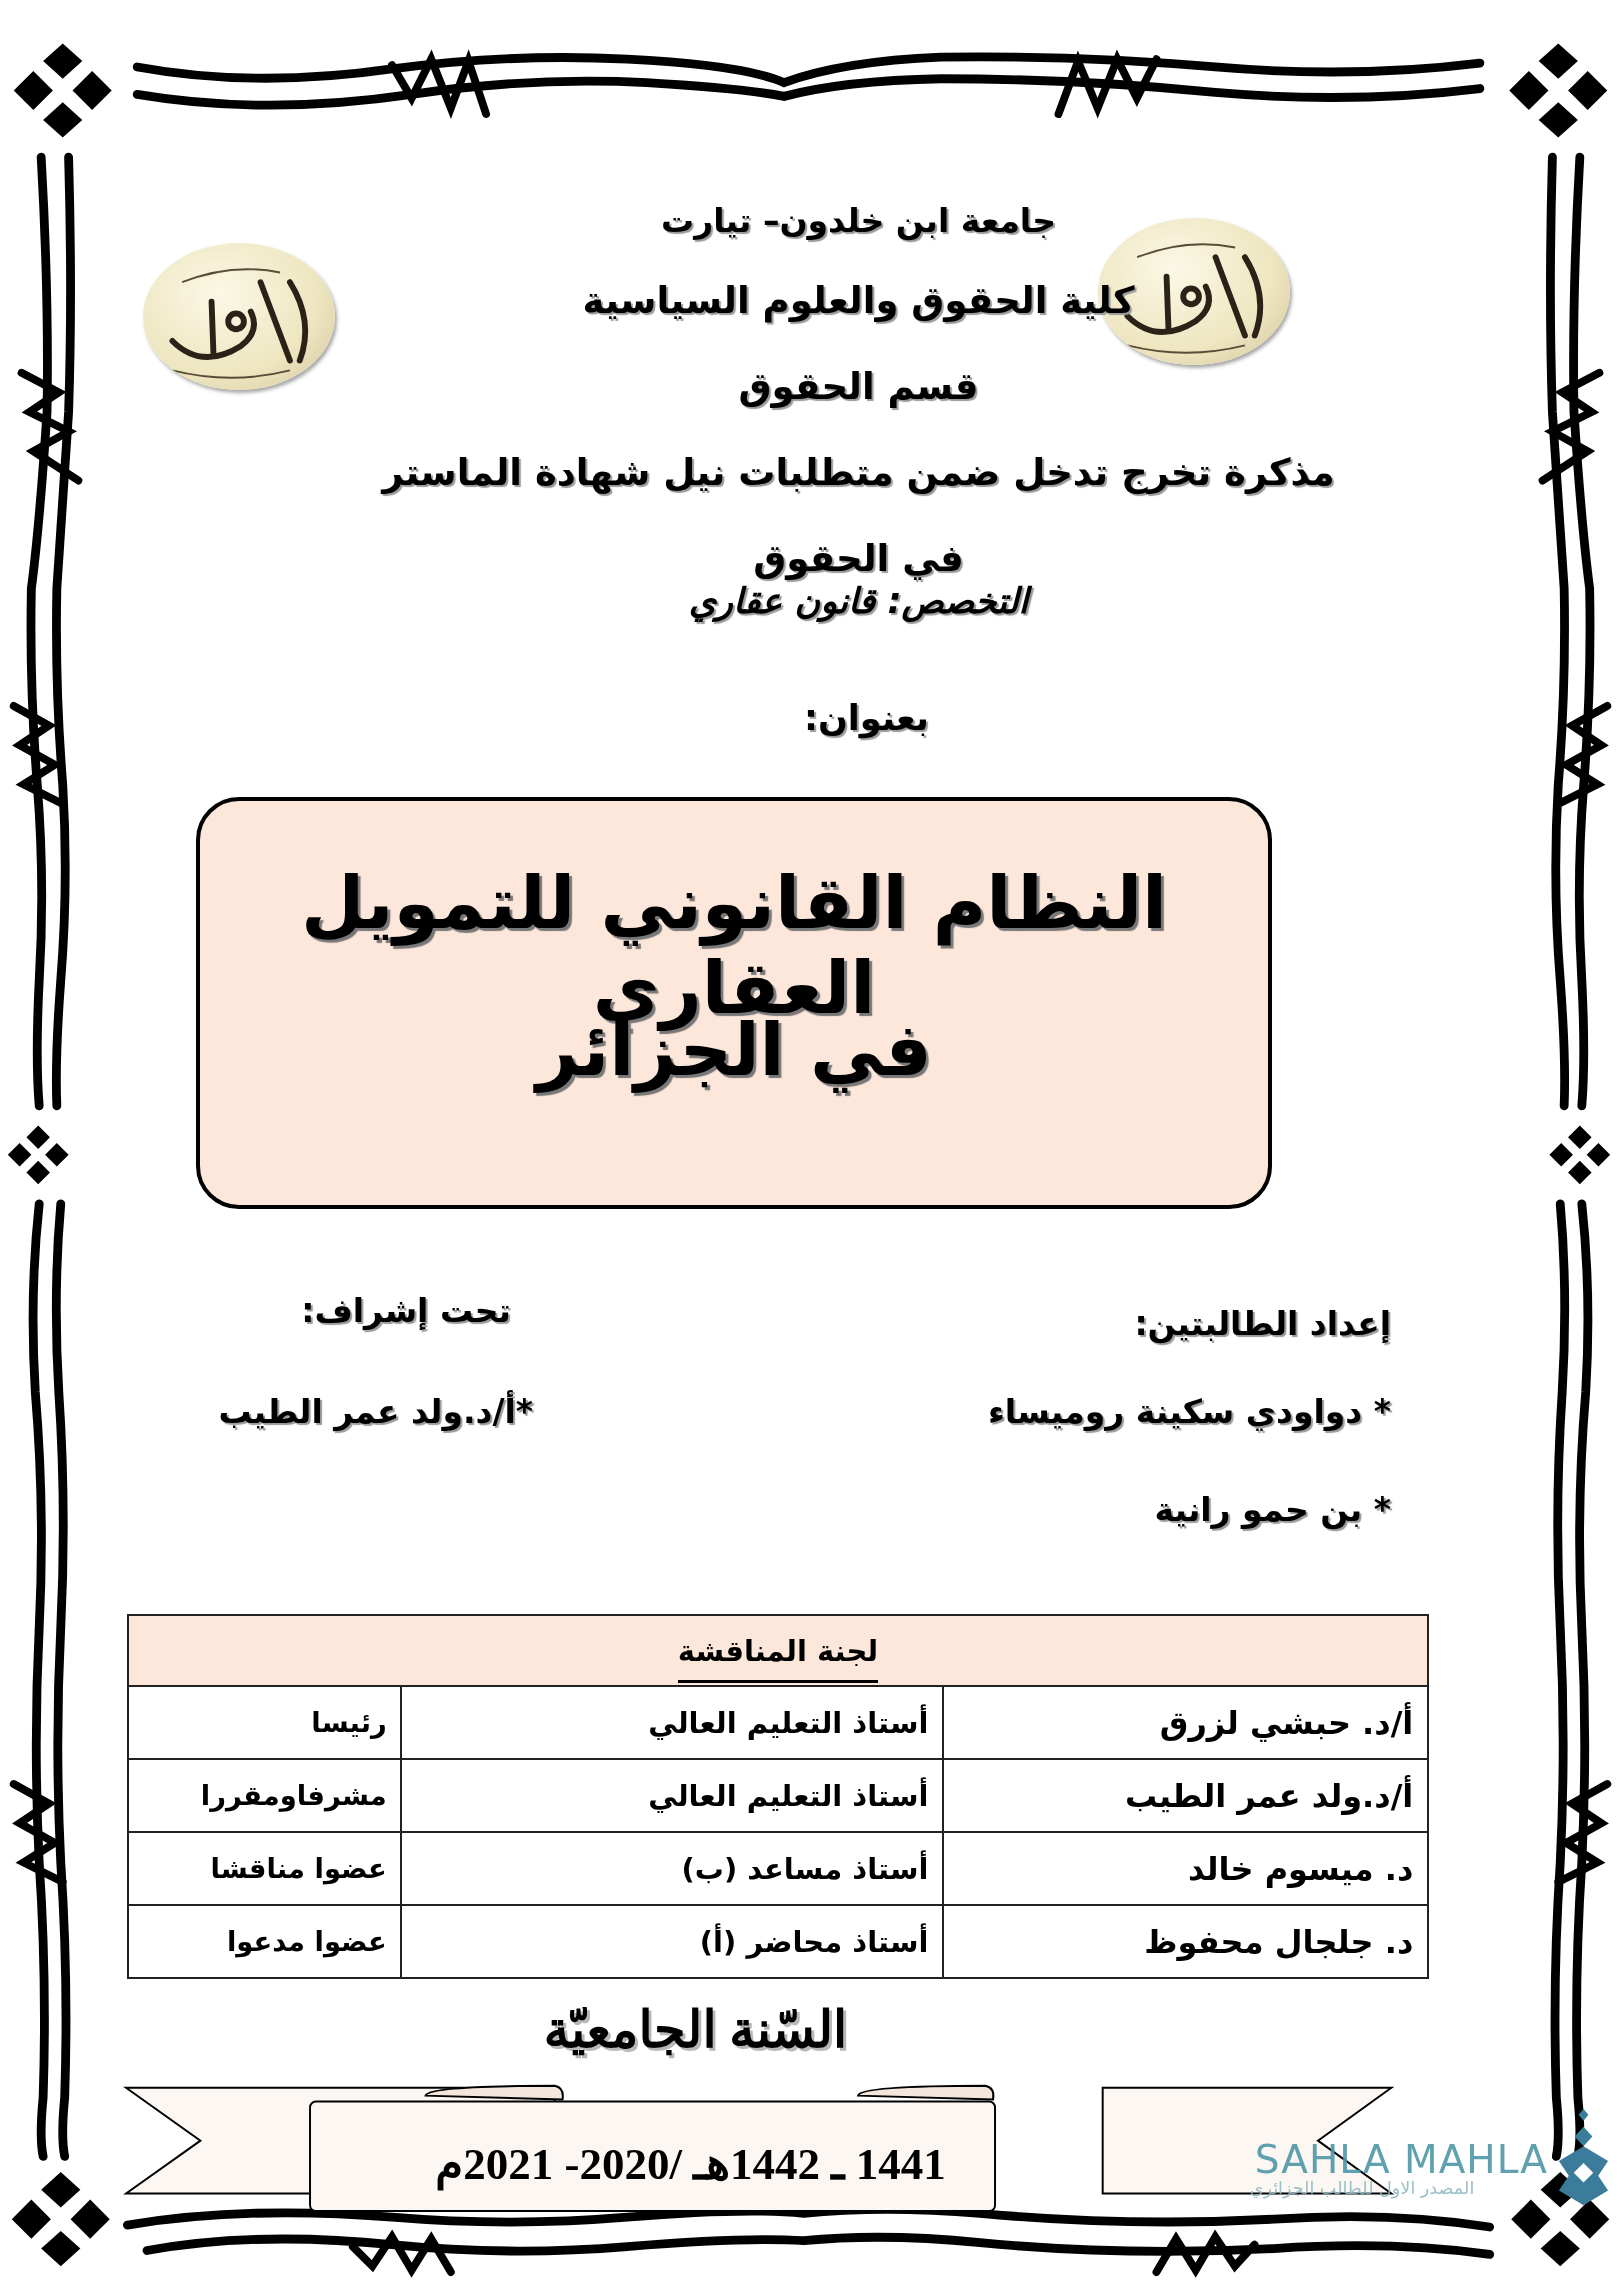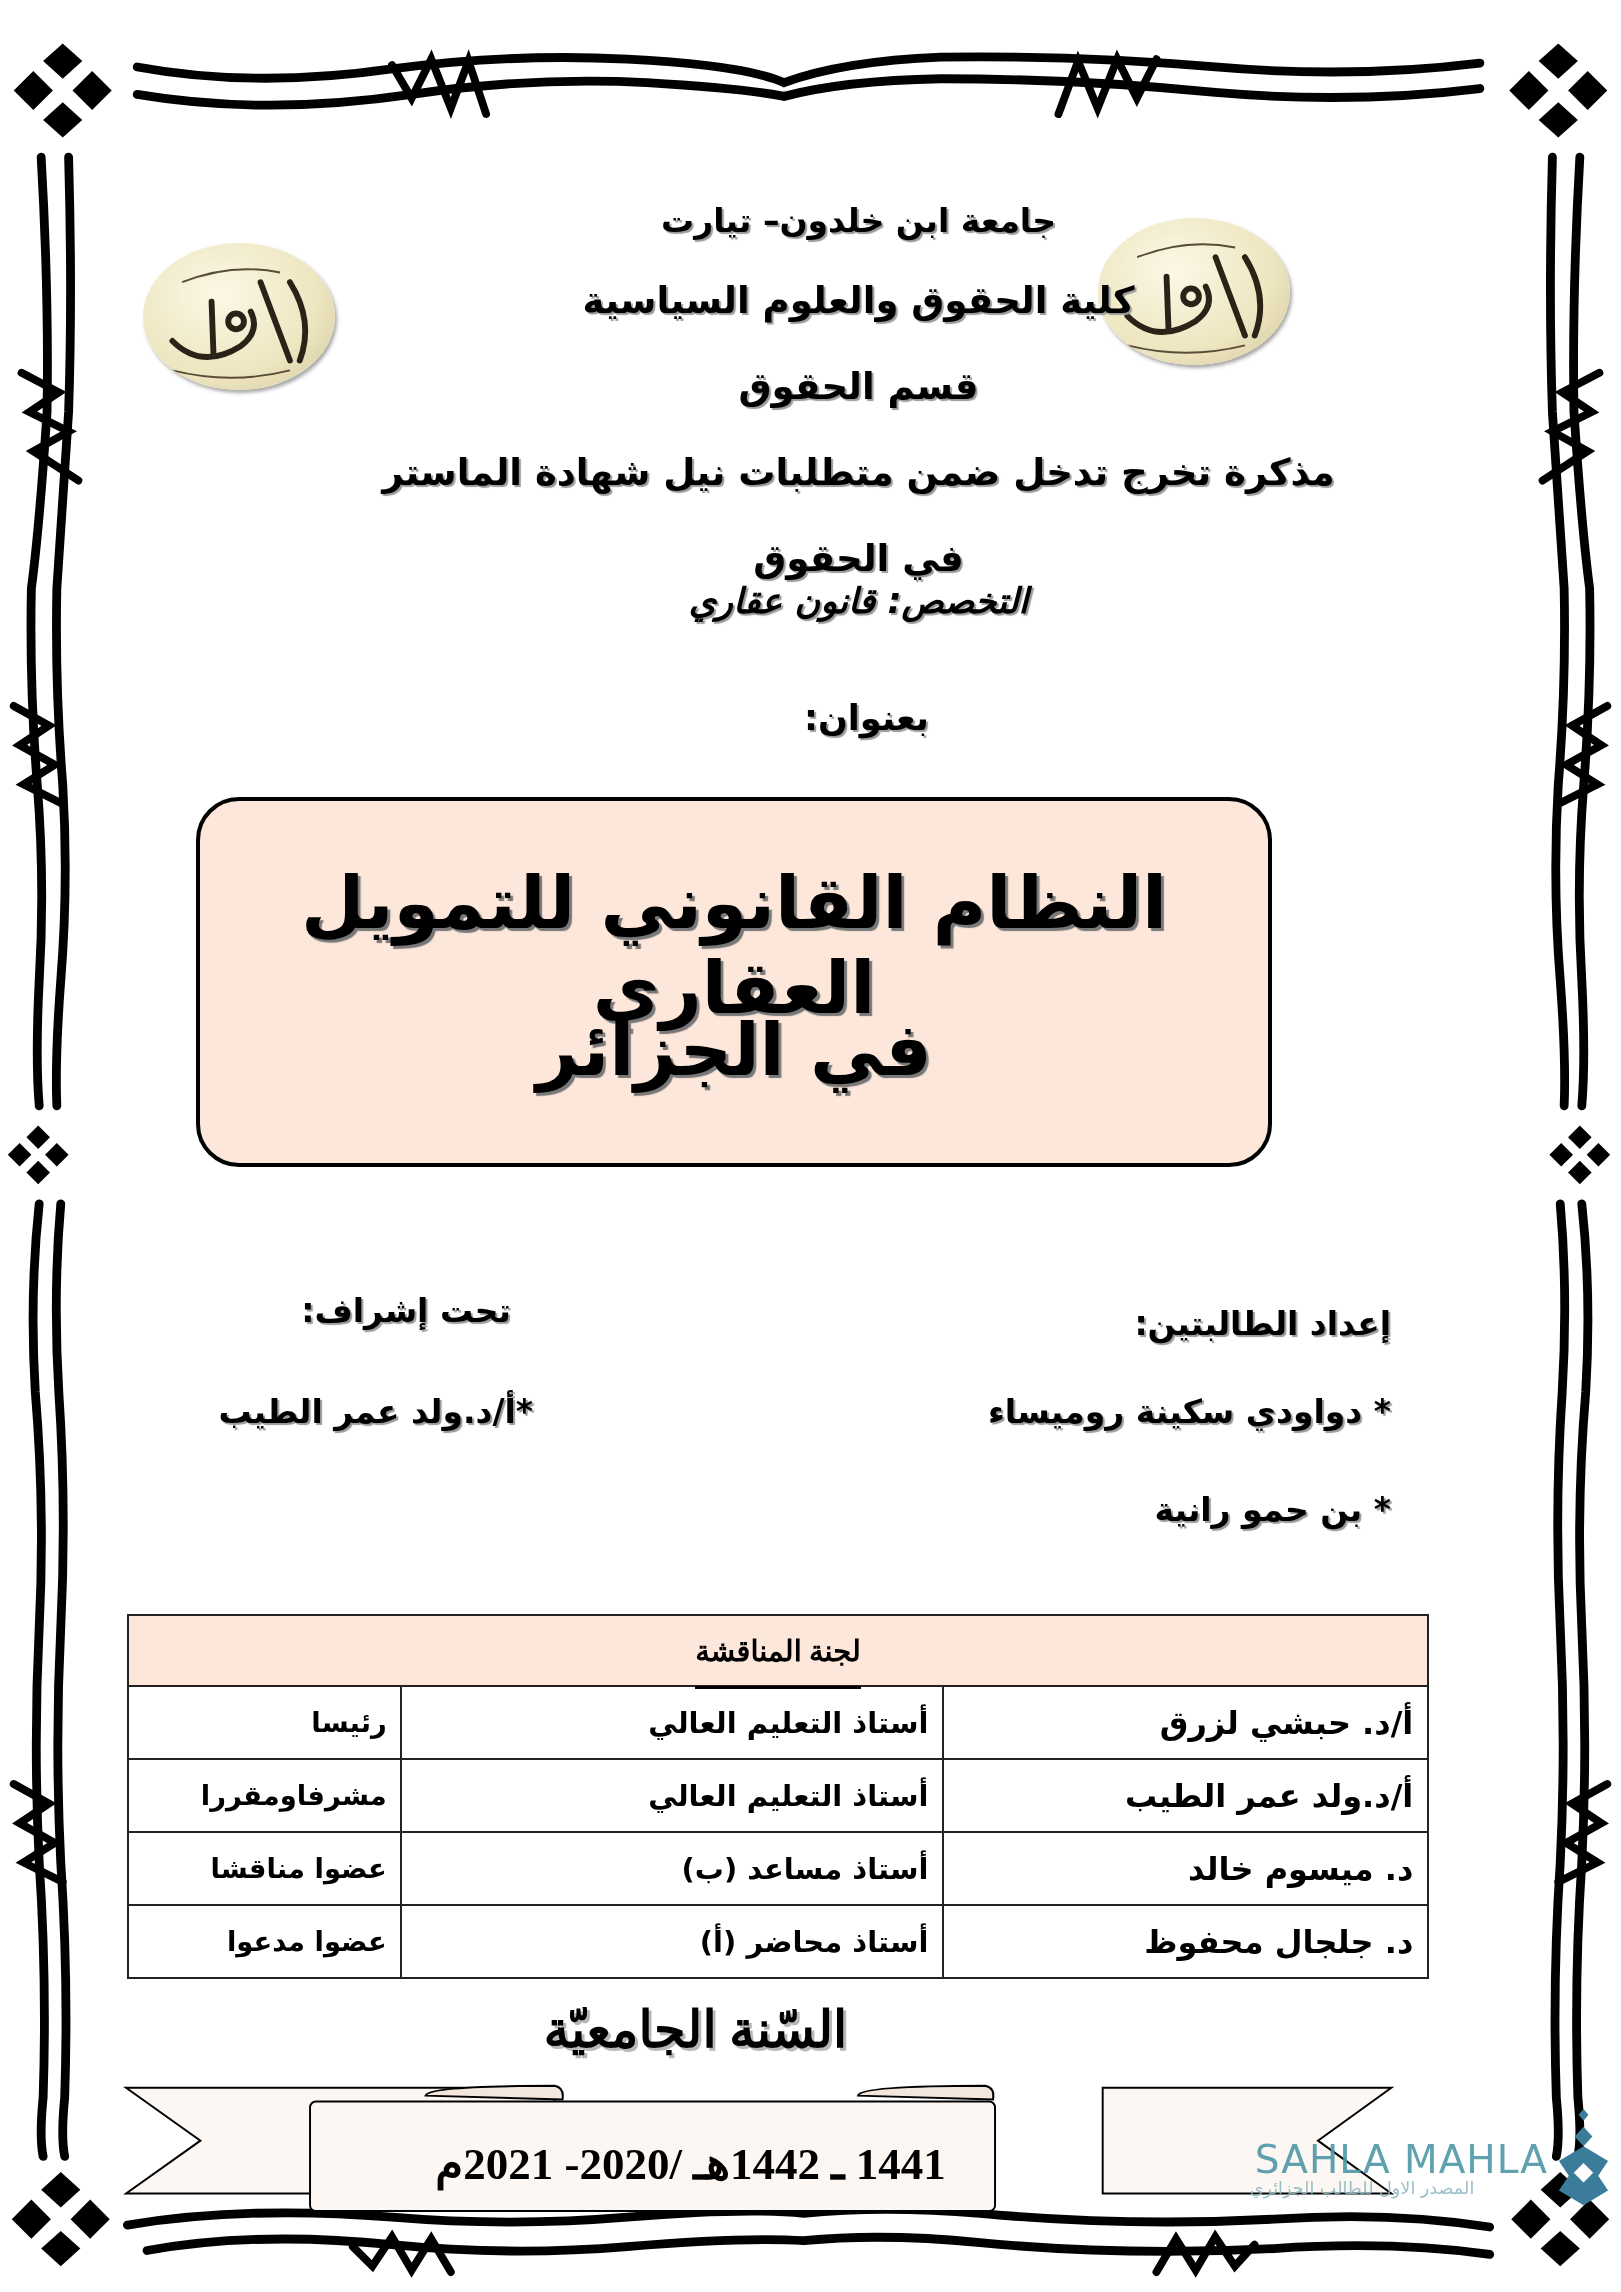--- a/index.html
+++ b/index.html
@@ -18,21 +18,21 @@
   }
   .seal {
     position:absolute; width:192px; height:147px; border-radius:50%;
     background:radial-gradient(ellipse at 40% 35%, #fbf8e6 0%, #eee6c0 60%, #cfc49a 100%);
     box-shadow:2px 2.9px 3.9px rgba(0,0,0,0.35);
     overflow:hidden;
   }
   .seal svg { width:100%; height:100%; }
 
   .title-box {
-    position:absolute; left:196px; top:797px; width:1076px; height:370px;
+    position:absolute; left:196px; top:797px; width:1076px; height:412px;
     background:#fce7da; border:4.9px solid #000; border-radius:43px;
     box-sizing:border-box; direction:rtl; text-align:center;
     font-family:"DejaVu Sans", sans-serif; font-weight:bold;
     text-shadow:2.9px 2.9px 1px #777;
   }
   .title-box .t1 { position:absolute; left:0; right:0; top:59px; font-size:73px; }
   .title-box .t2 { position:absolute; left:0; right:0; top:206px; font-size:73px; }
 
   .col { position:absolute; direction:rtl; font-family:"DejaVu Sans", sans-serif; font-weight:bold;
          font-size:33px; text-shadow:2px 2px 1px #9a9a9a; white-space:nowrap; }
@@ -41,21 +41,21 @@
     position:absolute; left:127px; top:1614px; width:1302px;
     border-collapse:collapse; direction:rtl;
     font-family:"DejaVu Sans", sans-serif; font-weight:bold;
   }
   table.committee td, table.committee th {
     border:2px solid #222; padding:0 13.7px; height:71px; font-size:29px; text-align:right;
   }
   table.committee th {
     background:#fce7da; text-align:center; height:69px; font-size:29px;
   }
-  table.committee th span { border-bottom:3.9px solid #000; padding-bottom:19px;font-family:Liberation Serif, serif; }
+  table.committee th span { border-bottom:3.9px solid #000; padding-bottom:12px; }
   table.committee td.c-name { width:461px; font-size:32px; }
   table.committee td.c-rank { width:519px; }
   table.committee td.c-role { width:245px; font-size:27.4px; }
 
   .year-heading {
     position:absolute; left:431px; top:2000px; width:529px; text-align:center; direction:rtl;
     font-family:Liberation Serif, serif; font-weight:bold; font-size:51px;
     text-shadow:2.9px 2.9px 0 #b8b8b8;
   }
   .year-text {

